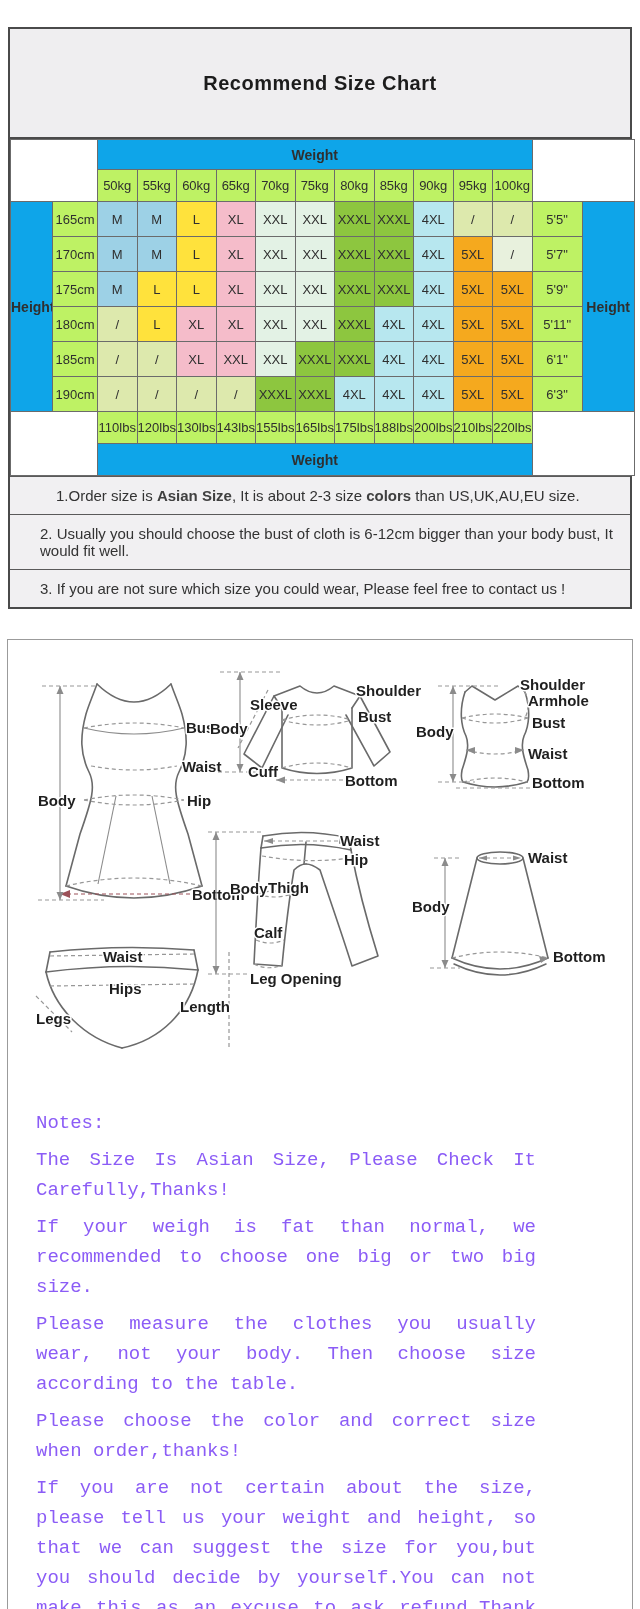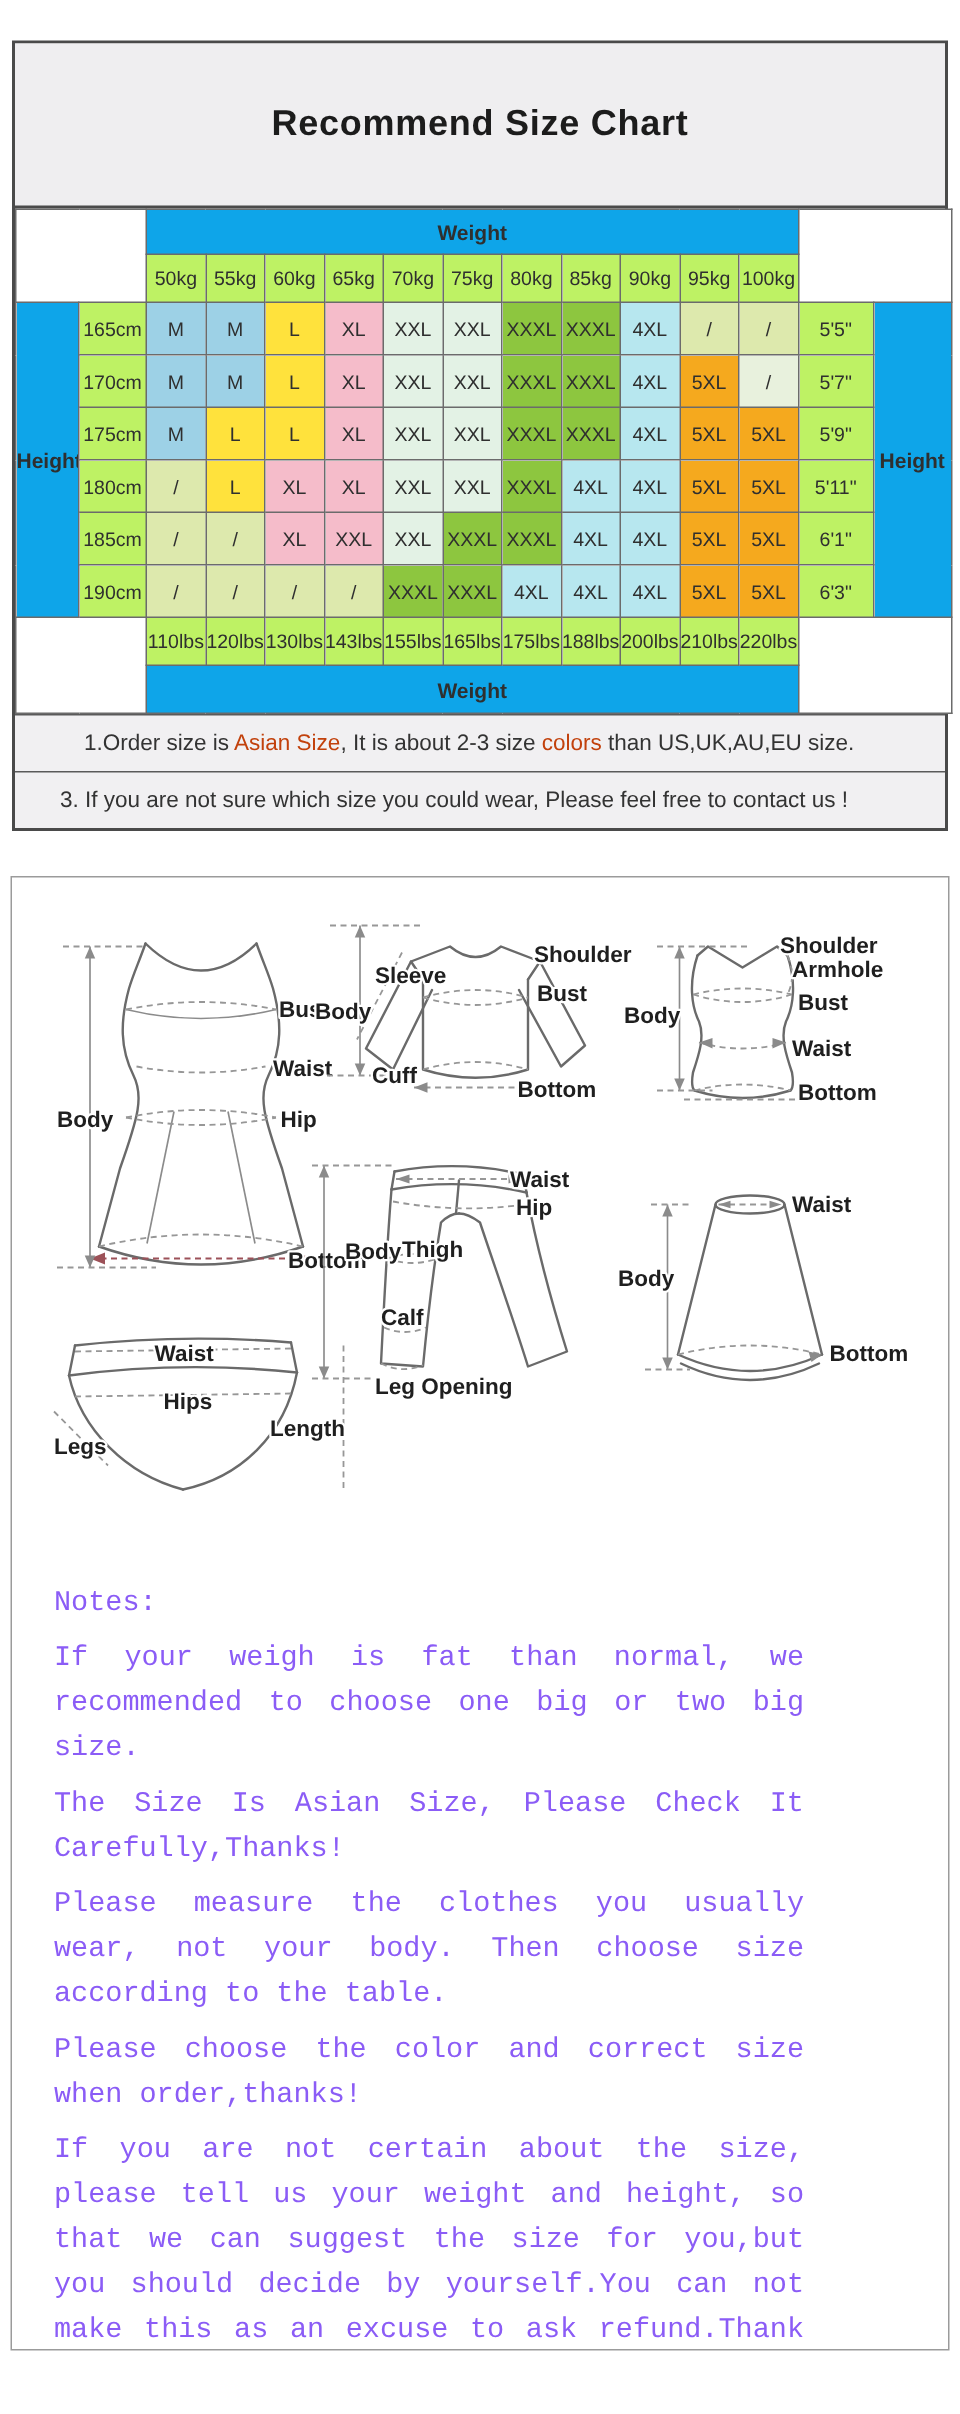--- a/index.html
+++ b/index.html
@@ -2,34 +2,34 @@
 <html><head>
 <meta charset="utf-8">
 <style>
   html,body{margin:0;padding:0;background:#ffffff;}
   body{width:640px;font-family:"Liberation Sans",sans-serif;color:#333;}
 
   
   .top-box{margin:27px 8px 0 8px;border:2px solid #4a4a4a;background:#fff;}
   .title-bar{height:108px;background:#efeef0;border-bottom:2px solid #4a4a4a;
              display:flex;align-items:center;justify-content:center;
-             font-size:24px;font-weight:bold;color:#1c1c1c;letter-spacing:.5px;text-align:center;}
+             font-size:20px;font-weight:bold;color:#1c1c1c;letter-spacing:.5px;text-align:center;}
   table.size{border-collapse:collapse;width:100%;table-layout:fixed;}
   table.size td{border:1px solid #6b6b6b;text-align:center;vertical-align:middle;
                 font-size:13px;color:#2f2f2f;padding:0;overflow:hidden;white-space:nowrap;}
   table.size td.hdr{font-weight:bold;font-size:14px;background:#0ea5e9;}
   table.size td.lbl{background:#bef264;font-size:13px;}
   table.size td.corner{background:#fff;}
   tr.r-whead{height:30px;} tr.r-kg{height:32px;} tr.r-data{height:35px;}
   tr.r-lbs{height:32px;} tr.r-wfoot{height:32px;}
 
   .footnote{background:#f1f0f2;border-top:1px solid #5a5a5a;
             padding:10px 12px 10px 30px;font-size:15px;color:#333;}
   .footnote.first{padding-left:46px;}
-  .footnote .red{color:#c2410c;font-weight:normal;}
+  .footnote .red{color:#404040;font-weight:bold;}
 
   
   .bottom-box{margin:30px 7px 8px 7px;border:1px solid #9b9b9b;background:#fff;height:983px;
               box-sizing:border-box;overflow:hidden;}
   .diagram-canvas{position:relative;height:452px;}
   .diagram-canvas svg{position:absolute;overflow:visible;}
   .garment{fill:none;stroke:#6a6a6a;stroke-width:1.6;stroke-linejoin:round;stroke-linecap:round;}
   .thin{fill:none;stroke:#8b8b8b;stroke-width:1.1;}
   .dash{fill:none;stroke:#979797;stroke-width:1.2;stroke-dasharray:4 3;}
   .rdash{fill:none;stroke:#9c5158;stroke-width:1.2;stroke-dasharray:4 3;}
@@ -191,20 +191,21 @@
           <td class="lbl">220lbs</td>
           <td class="corner" colspan="2" rowspan="2"></td>
         </tr>
         <tr class="r-wfoot">
           <td class="hdr" colspan="11">Weight</td>
         </tr>
       </tbody>
     </table>
   <div id="footnotes">
       <div class="footnote first"><span>1.Order size is </span><span class="red">Asian Size</span><span>, It is about 2-3 size </span><span class="red">colors</span><span> than US,UK,AU,EU size.</span></div>
+      <div class="footnote"><span>2. Usually you should choose the bust of cloth is 6-12cm bigger than your body bust, It would fit well.</span></div>
       <div class="footnote"><span>3. If you are not sure which size you could wear, Please feel free to contact us !</span></div>
     </div>
 </div>
 
 <div class="bottom-box">
   <div class="diagram-canvas">
 
     <svg style="left:26px;top:34px" width="215" height="242" viewBox="0 0 215 242">
       <path class="garment" d="M 63 10 C 58 24 55 30 52 40 C 46 62 46 80 55 98 C 62 112 58 126 46 160 L 32 212"></path>
       <path class="garment" d="M 137 10 C 142 24 145 30 148 40 C 154 62 154 80 145 98 C 138 112 142 126 154 160 L 168 212"></path>
@@ -344,19 +345,19 @@
       <path class="dash" d="M 205 36 L 205 132"></path>
       <text x="79" y="46">Waist</text>
       <text x="85" y="78">Hips</text>
       <text x="12" y="108">Legs</text>
       <text x="156" y="96">Length</text>
     </svg>
   </div>
 
   <div class="notes-area">
     <p class="notes-heading">Notes:</p>
+    <p>The Size Is Asian Size, Please Check It Carefully,Thanks!</p>
     <p>If your weigh is fat than normal, we recommended to choose one big or two big size.</p>
-    <p>The Size Is Asian Size, Please Check It Carefully,Thanks!</p>
     <p>Please measure the clothes you usually wear, not your body. Then choose size according to the table.</p>
     <p>Please choose the color and correct size when order,thanks!</p>
     <p>If you are not certain about the size, please tell us your weight and height, so that we can suggest the size for you,but you should decide by yourself.You can not make this as an excuse to ask refund.Thank you for your understanding.</p>
   </div>
 </div>
 
 </body></html>

